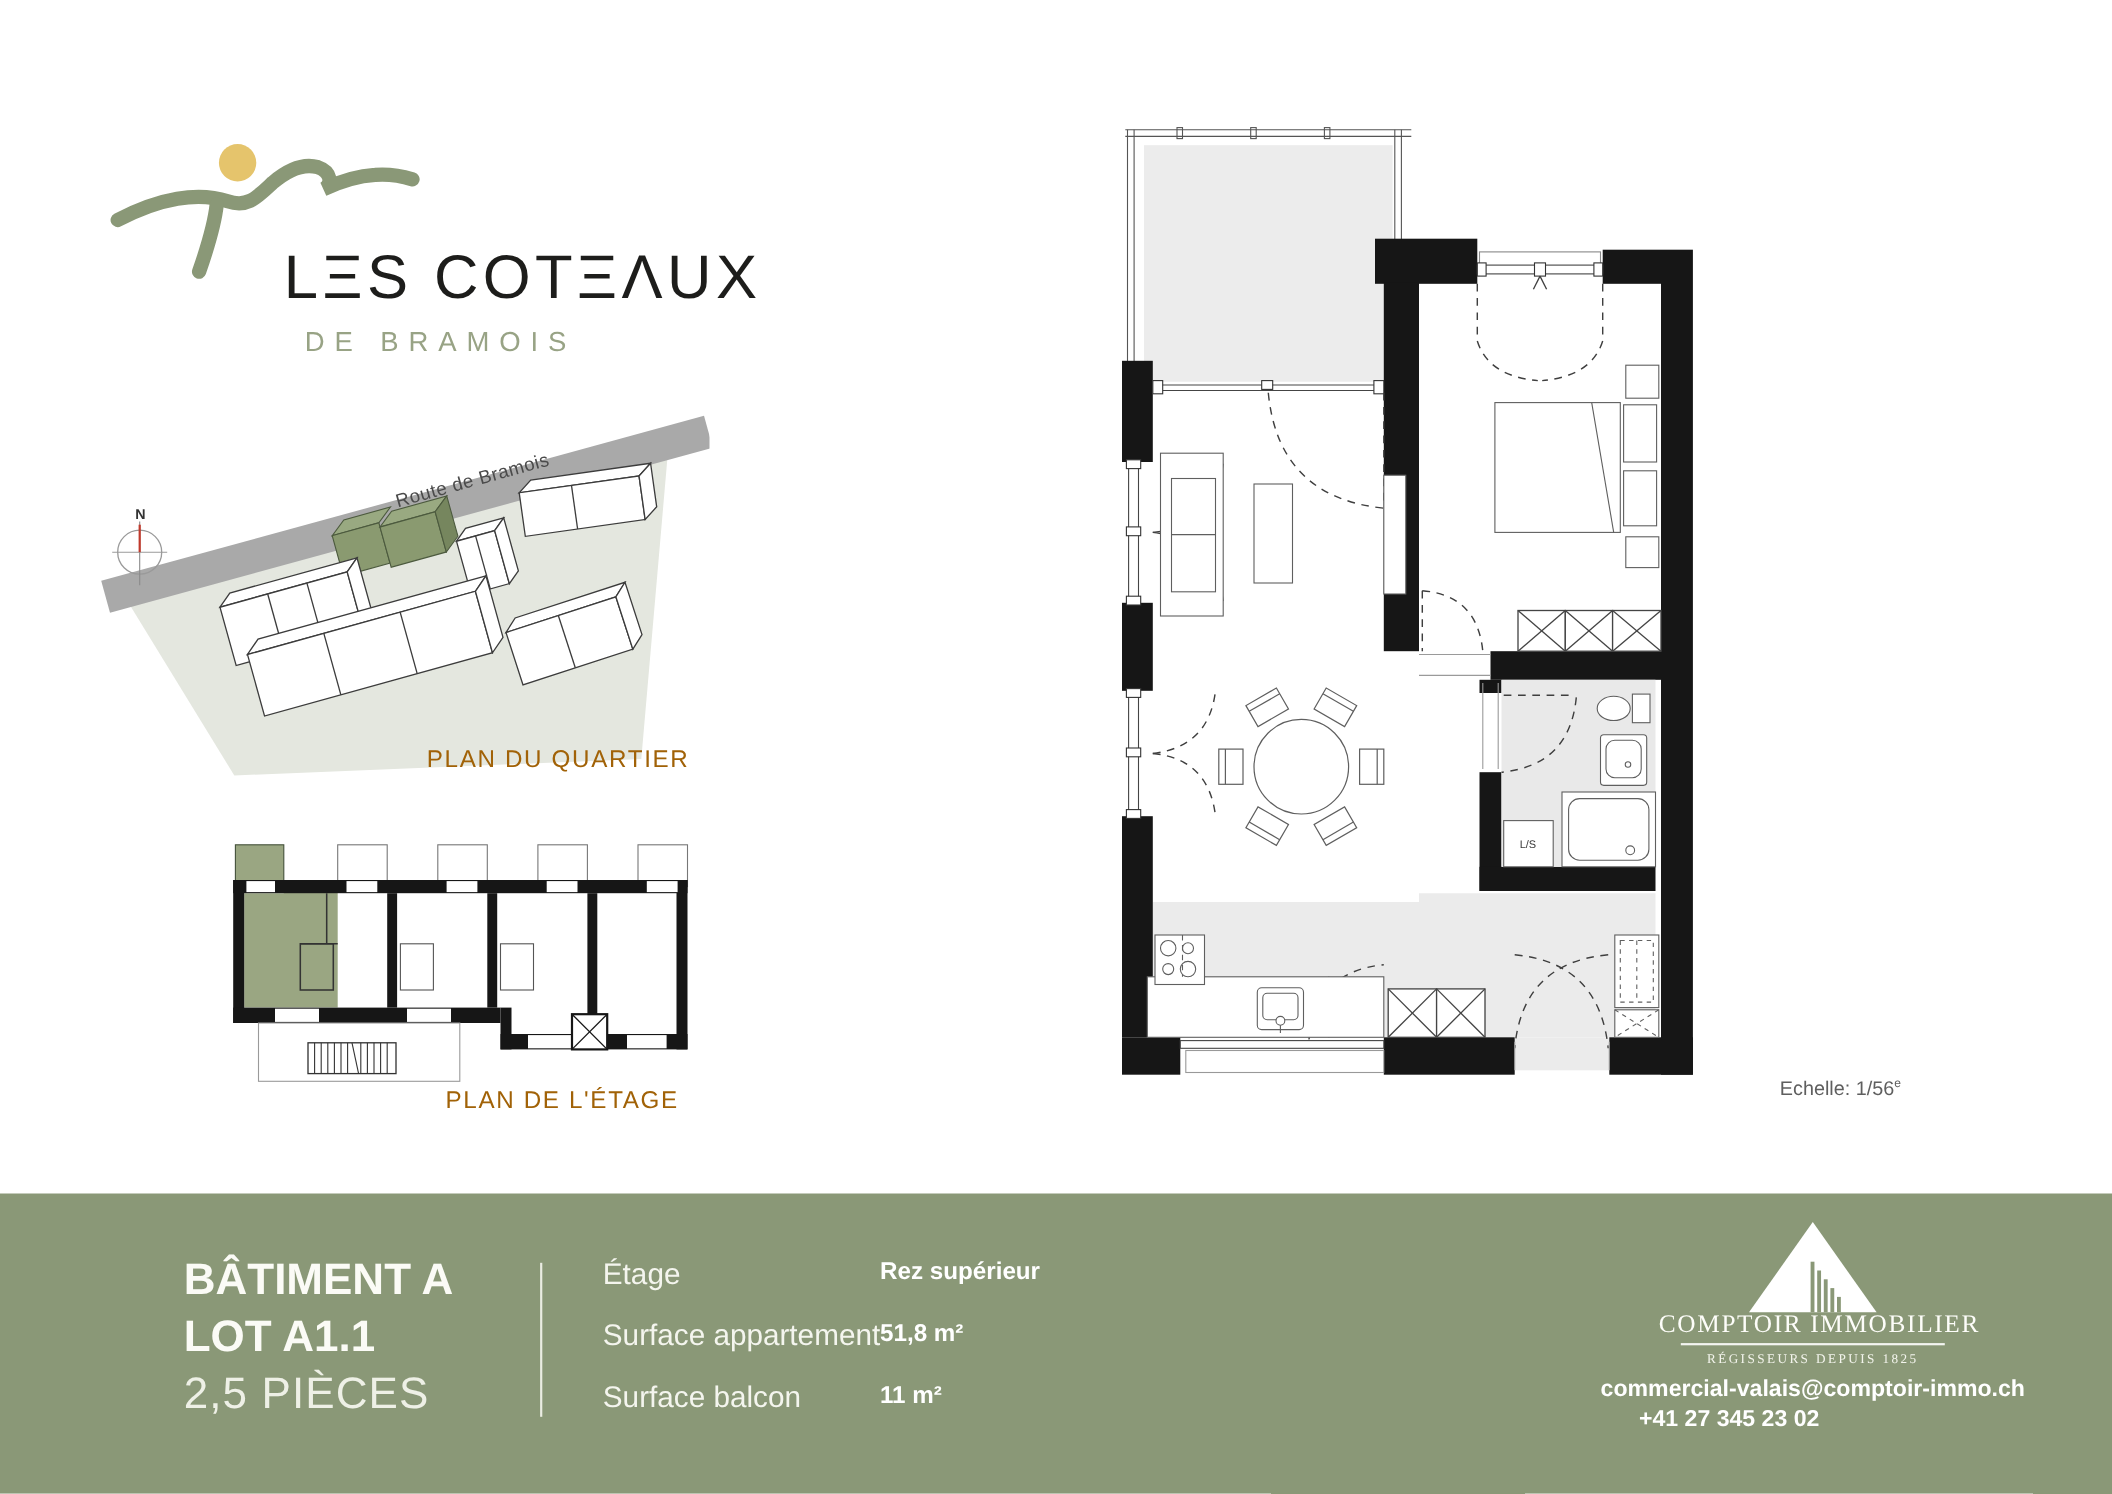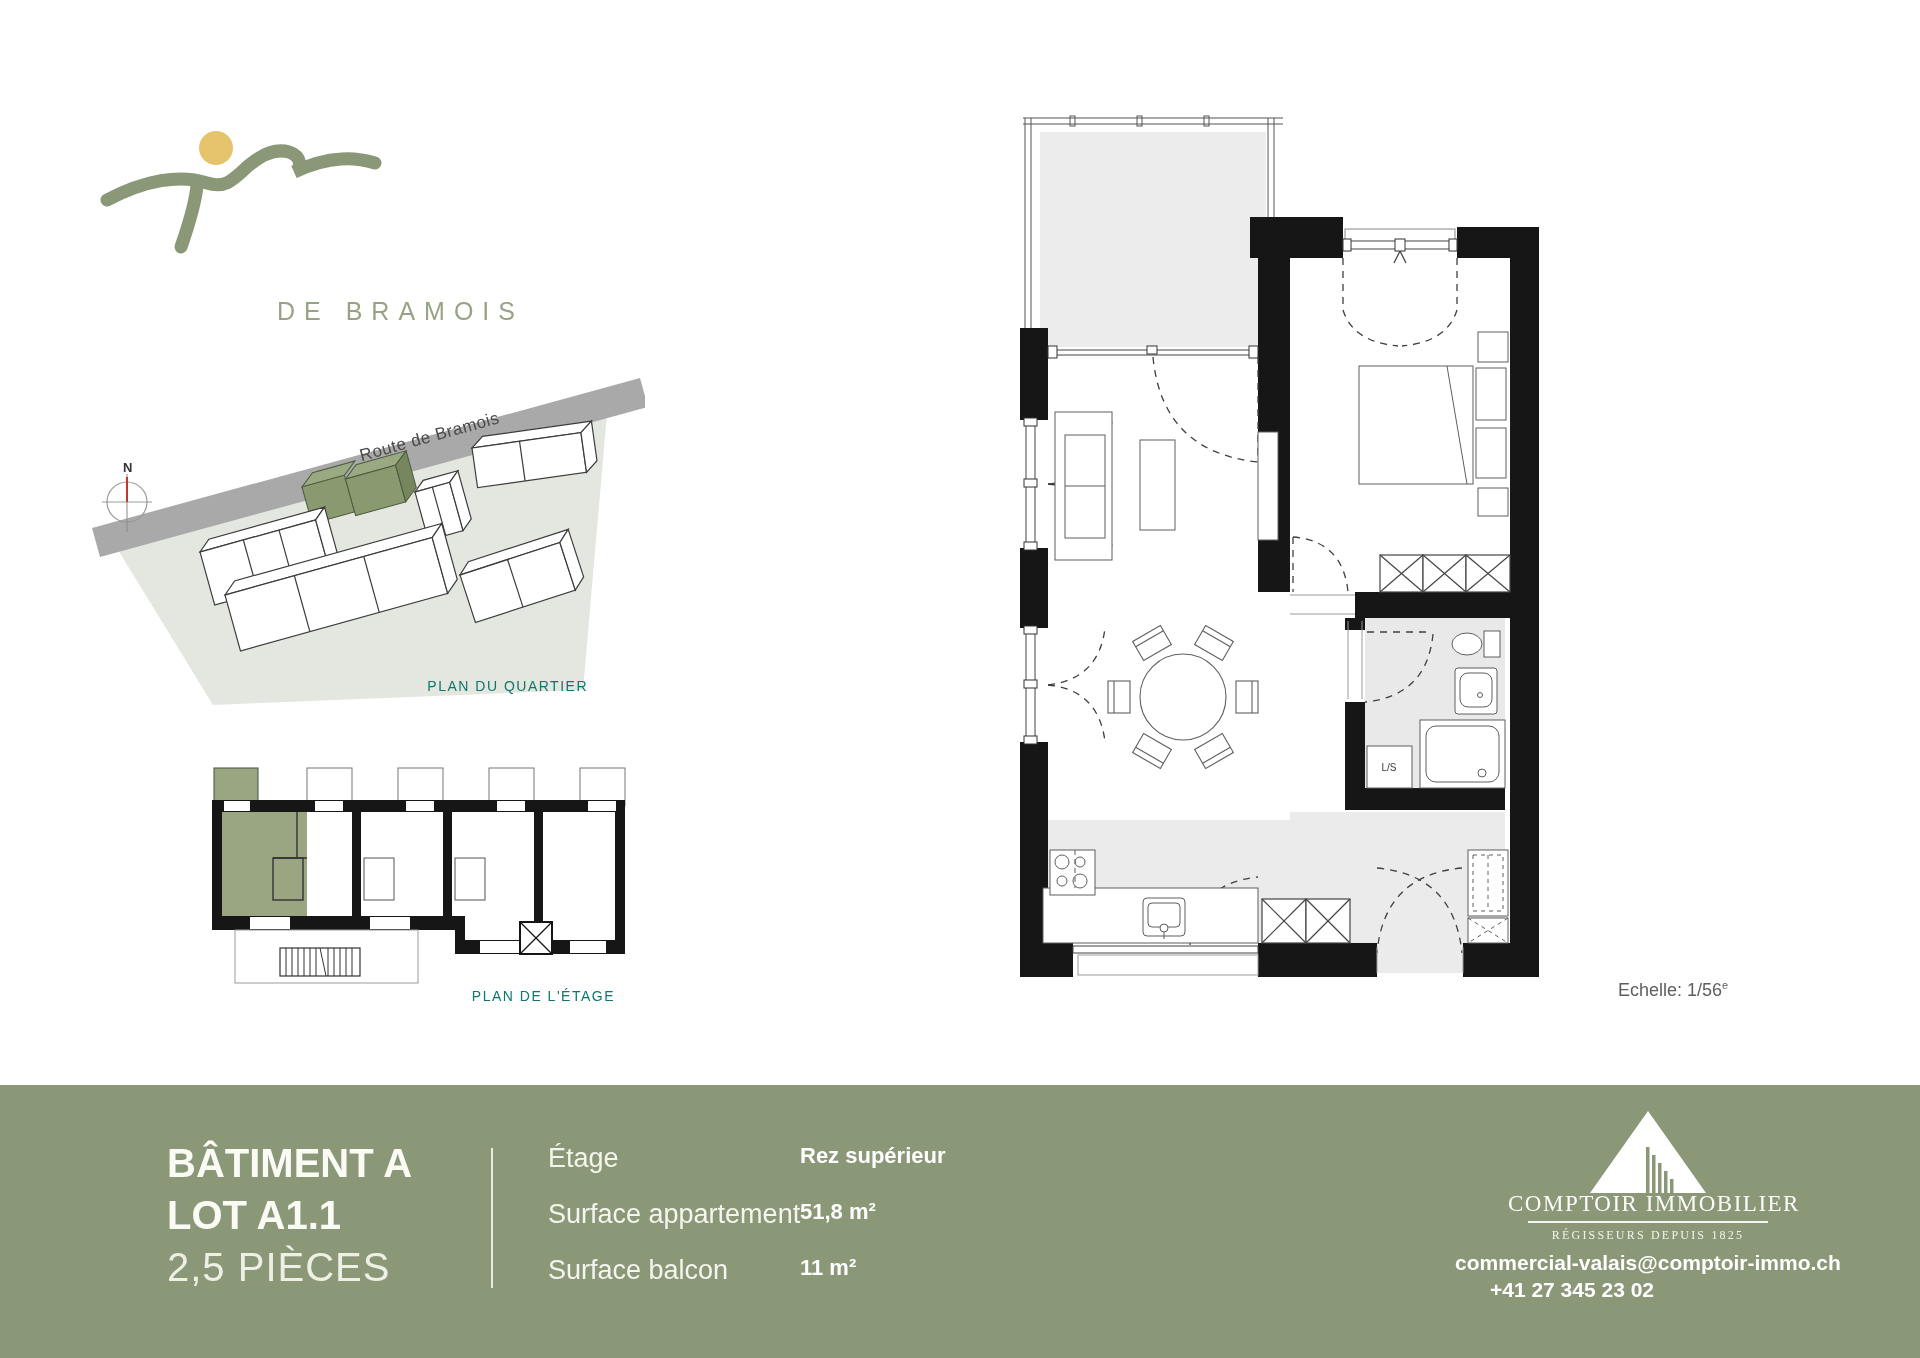--- a/index.html
+++ b/index.html
@@ -7,21 +7,21 @@
         font-family:"Liberation Sans",sans-serif;}
   .abs{position:absolute;}
 
   
   .wordmark{left:258px;top:224px;font-size:56px;font-weight:300;letter-spacing:4px;
             color:#1d1d1b;line-height:1;white-space:nowrap;}
   .brand-sub{left:277px;top:299px;font-size:25px;font-weight:400;letter-spacing:9px;
              color:#98a385;line-height:1;white-space:nowrap;}
 
   
-  .caption{font-size:14px;letter-spacing:1.5px;color:#0f766e;line-height:1;white-space:nowrap;}
+  .caption{font-size:22px;letter-spacing:1.5px;color:#a16207;line-height:1;white-space:nowrap;}
   .cap-quartier{left:388px;top:679px;width:200px;text-align:right;}
   .cap-etage{left:405px;top:989px;width:210px;text-align:right;}
   .scale{left:1618px;top:980px;font-size:18px;color:#5f5f5f;line-height:1;}
   .scale sup{font-size:11px;}
 
   
   .footer{left:0;top:1085px;width:1920px;height:294px;background:#8a9877;}
   .f-title{left:167px;top:52px;color:#fbfbf6;line-height:52px;font-size:40px;font-weight:bold;white-space:nowrap;}
   .f-title .thin{font-weight:300;letter-spacing:1px;color:#eef0e6;}
   .f-divider{left:491px;top:63px;width:2px;height:140px;background:rgba(250,250,245,.85);}
@@ -42,20 +42,21 @@
 <body>
 
 <div class="page">
 
   <svg class="abs" style="left:85px;top:110px" width="320" height="160" viewBox="0 0 320 160">
     <circle cx="131" cy="38" r="17" fill="#e5c46c"></circle>
     <path d="M22,90 C60,70 95,64 122,73 C140,79 148,70 163,56 C176,45 190,38 204,42
              C216,46 218,58 209,62 C222,56 238,50 256,49 C268,48 280,50 290,53" fill="none" stroke="#8a9877" stroke-width="13" stroke-linecap="round"></path>
     <path d="M112,76 C110,95 104,114 96,137" fill="none" stroke="#8a9877" stroke-width="13" stroke-linecap="round"></path>
   </svg>
+  <div class="abs wordmark">LΞS COTΞΛUX</div>
   <div class="abs brand-sub">DE BRAMOIS</div>
 
   <svg class="abs" style="left:90px;top:370px" width="555" height="345" viewBox="0 0 555 345">
 
     <polygon points="28,180 518,32 493,320 123,335" fill="#e4e7df"></polygon>
 
     <polygon points="2,158 550,8 558,37 10,187" fill="#a9a9a9"></polygon>
     <text x="341" y="72" transform="rotate(-15.5 341 72)" text-anchor="middle" font-size="17" fill="#4a4a4a" letter-spacing="0.5">Route de Bramois</text>
 
     <g>

